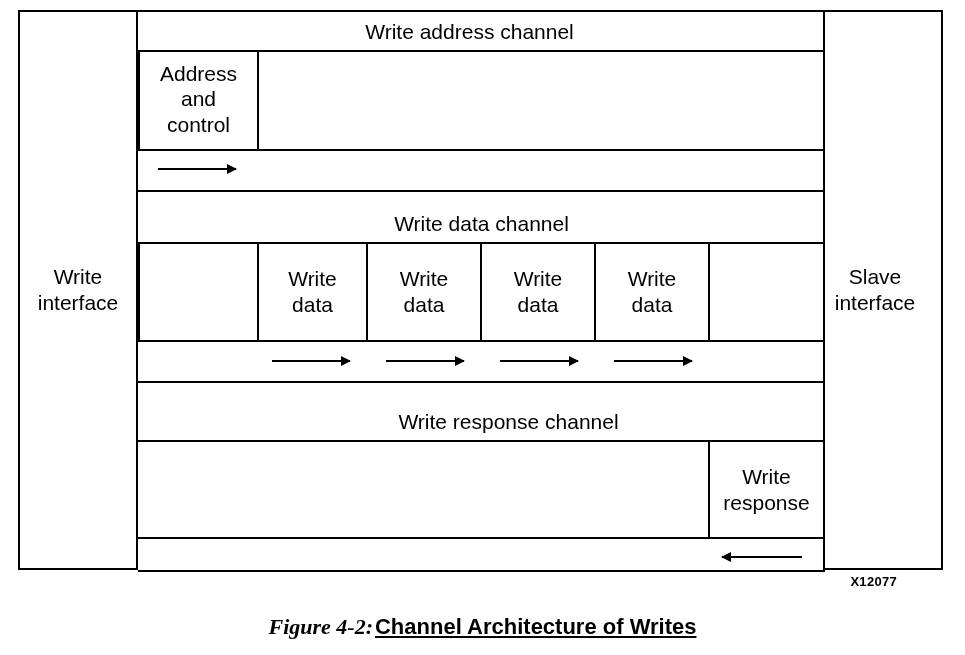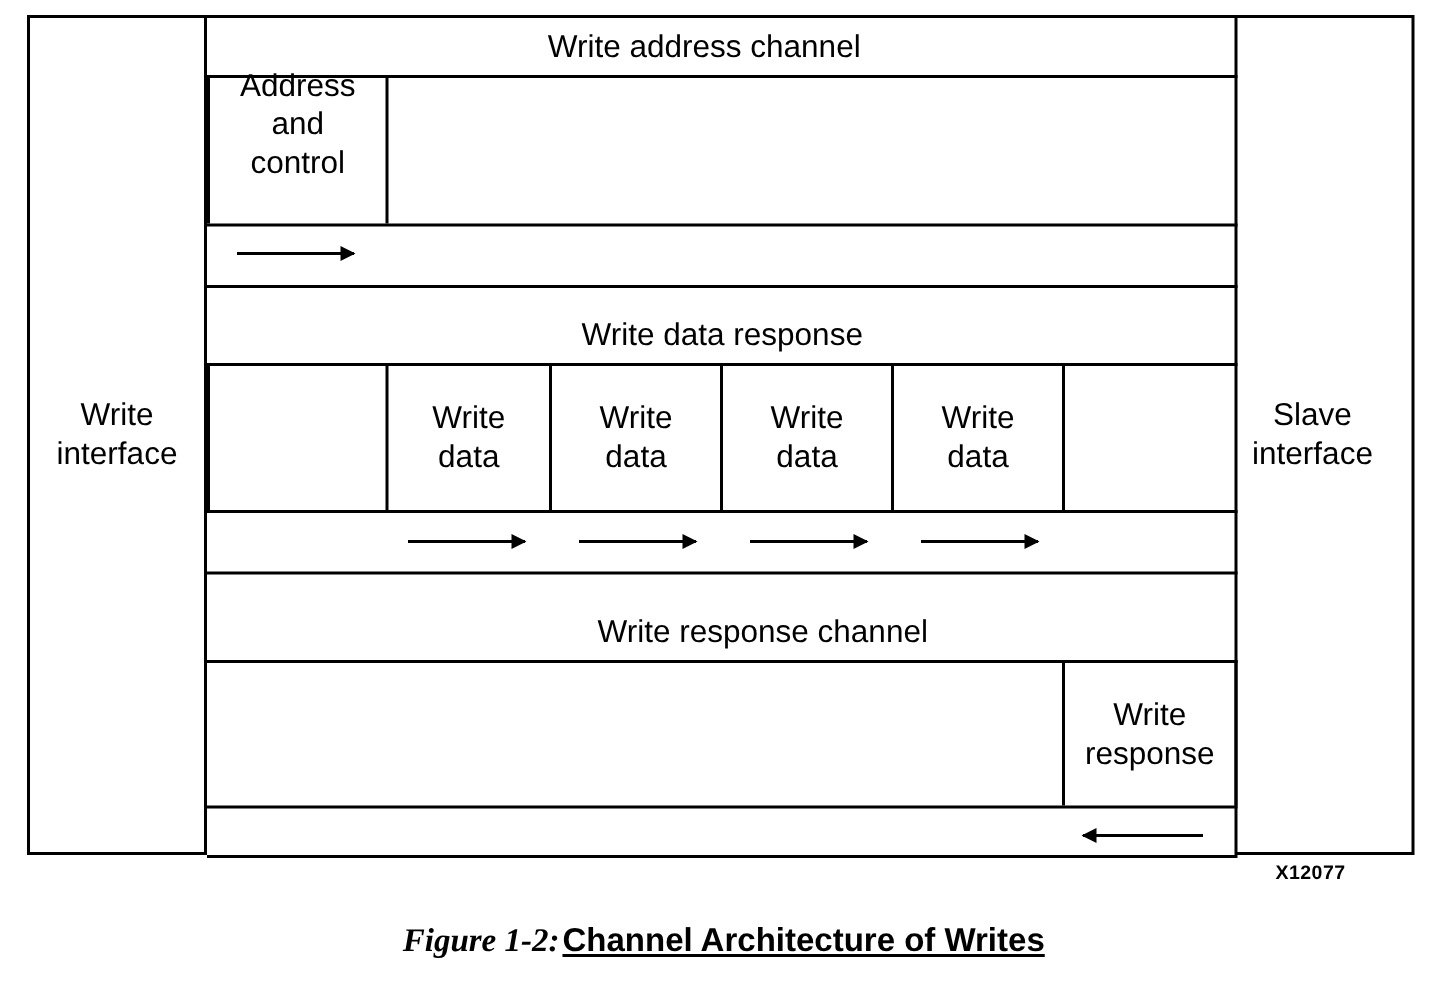--- a/index.html
+++ b/index.html
@@ -162,32 +162,32 @@
 
     <div class="label-center" style="left:126px; top:14px; width:687px; height:36px;">Write address channel</div>
 
     <div class="hline" style="left:138px; top:50px; width:687px;"></div>
 
     <div class="hline" style="left:138px; top:149px; width:687px;"></div>
 
     <div class="vline" style="left:138px; top:50px; height:99px;"></div>
     <div class="vline" style="left:257px; top:50px; height:99px;"></div>
 
-    <div class="label-center" style="left:140px; top:38px; width:117px; height:90px;">Address
+    <div class="label-center" style="left:140px; top:54px; width:117px; height:90px;">Address
 and
 control</div>
 
     <div class="hline" style="left:138px; top:190px; width:687px;"></div>
 
     <div class="arrow" style="left:158px; top:168px; width:78px;"></div>
   </div>
 
   <div>
 
-    <div class="label-center" style="left:138px; top:206px; width:687px; height:36px;">Write data response</div>
+    <div class="label-center" style="left:138px; top:206px; width:687px; height:36px;">Write data channel</div>
 
     <div class="hline" style="left:138px; top:242px; width:687px;"></div>
 
     <div class="hline" style="left:138px; top:340px; width:687px;"></div>
 
     <div class="vline" style="left:138px; top:242px; height:98px;"></div>
     <div class="vline" style="left:257px; top:242px; height:98px;"></div>
     <div class="vline" style="left:366px; top:242px; height:98px;"></div>
     <div class="vline" style="left:480px; top:242px; height:98px;"></div>
     <div class="vline" style="left:594px; top:242px; height:98px;"></div>
@@ -225,16 +225,16 @@
 
     <div class="hline" style="left:138px; top:570px; width:687px;"></div>
 
     <div class="arrow arrow-left" style="left:722px; top:556px; width:80px;"></div>
   </div>
 
   <div id="fig-id">X12077</div>
 
 
   <div id="caption">
-    <span class="fig-num">Figure 1-2:</span><span class="fig-title">Channel Architecture of Writes</span>
+    <span class="fig-num">Figure 4-2:</span><span class="fig-title">Channel Architecture of Writes</span>
   </div>
 
 </div>
 
 </body></html>

